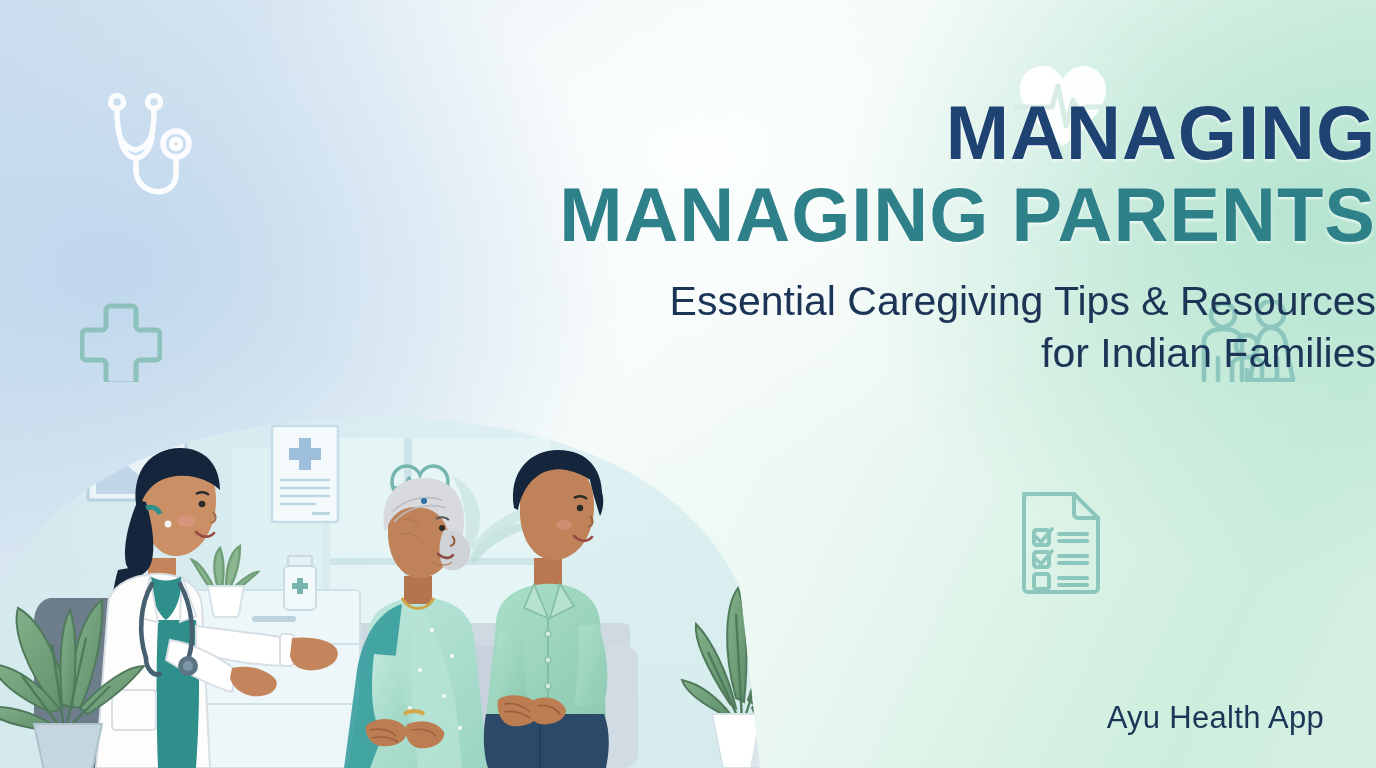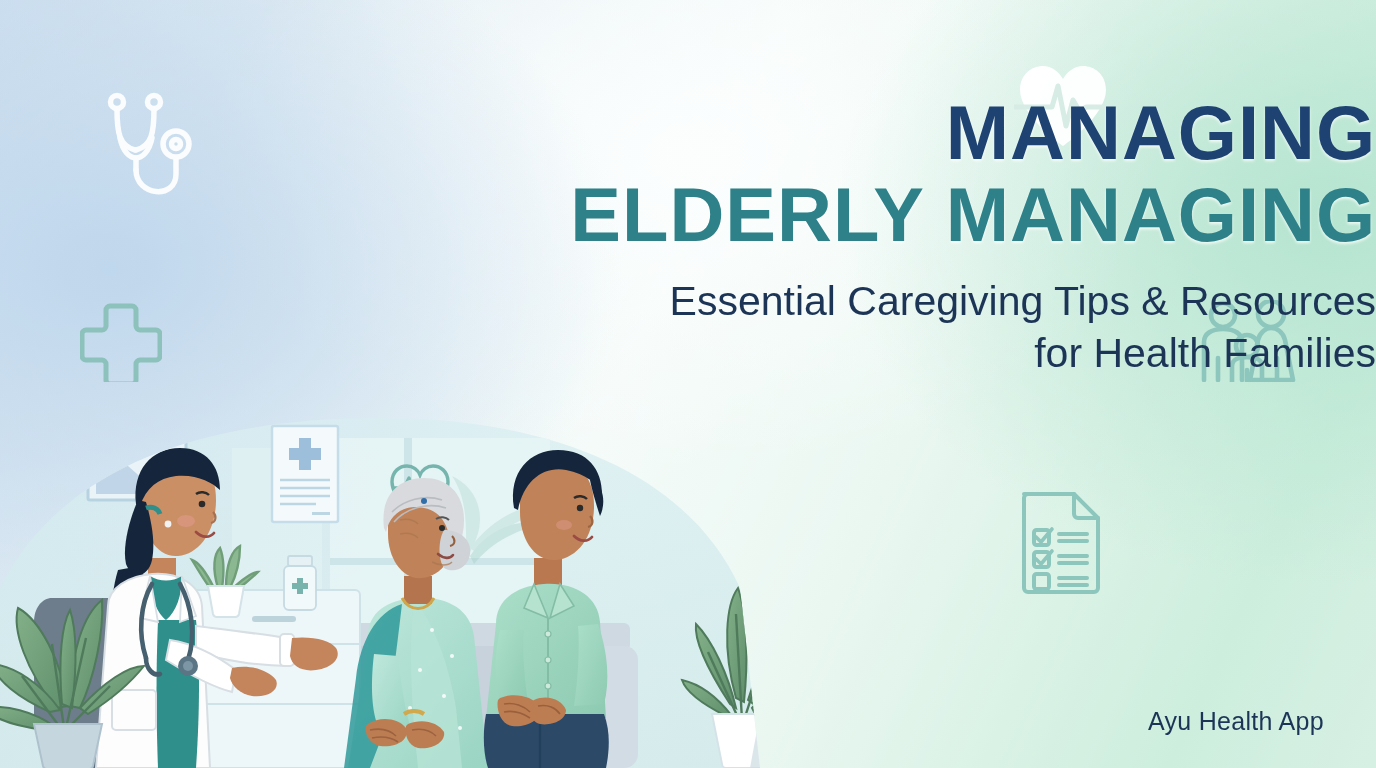--- a/index.html
+++ b/index.html
@@ -44,21 +44,21 @@
     margin-top:16px;
     font-size:41px; font-weight:400;
     line-height:1.26;
     color:#1c3557;
   }
   .subtitle .ln { display:block; }
 
   
   .brand {
     position:absolute; right:52px; bottom:32px;
-    font-size:25px; color:#1c3557; letter-spacing:0.3px;
+    font-size:31px; color:#1c3557; letter-spacing:0.3px;
     z-index:7;
   }
 
   
   #illus { position:absolute; left:0; bottom:0; width:800px; height:360px; z-index:5; }
 </style>
 </head>
 <body>
 
 <div id="canvas">
@@ -123,24 +123,24 @@
         <rect x="20" y="86" width="15" height="15" rx="2.5"></rect>
         <path d="M45 46 h28 M45 53 h28"></path>
         <path d="M45 68 h28 M45 75 h28"></path>
         <path d="M45 90 h28 M45 97 h28"></path>
       </g>
     </svg>
   </div>
 
   <div class="headline">
     <div class="title-1">MANAGING</div>
-    <div class="title-2">ELDERLY MANAGING</div>
+    <div class="title-2">MANAGING PARENTS</div>
     <div class="subtitle">
       <span class="ln">Essential Caregiving Tips &amp; Resources</span>
-      <span class="ln">for Health Families</span>
+      <span class="ln">for Indian Families</span>
     </div>
   </div>
 
   <div class="brand">Ayu Health App</div>
 
   <svg id="illus" viewBox="0 0 800 360">
     <defs>
       <clipPath id="arcClip">
           <path d="M0 360 L0 180 C60 60 200 10 380 10 C560 10 690 70 740 180 L760 360 Z"></path>
         </clipPath>

